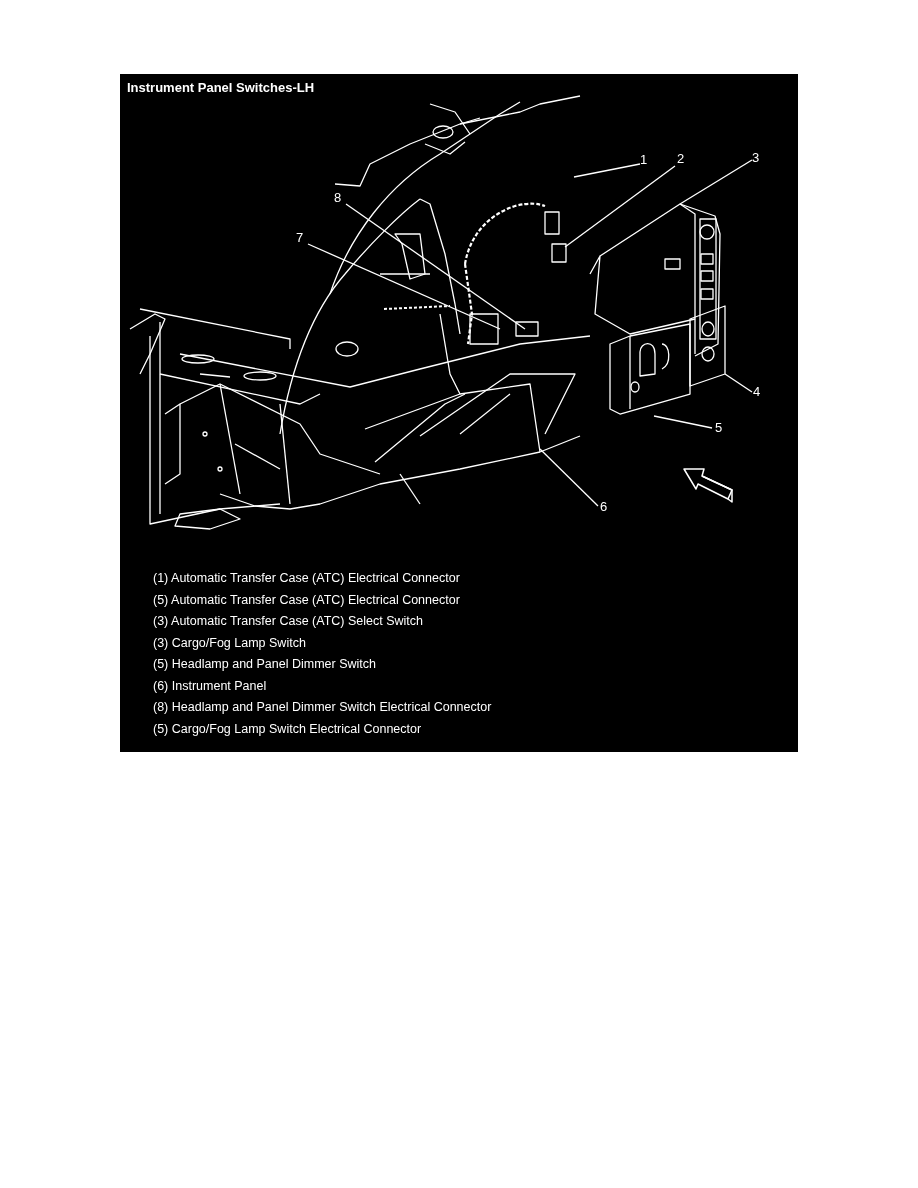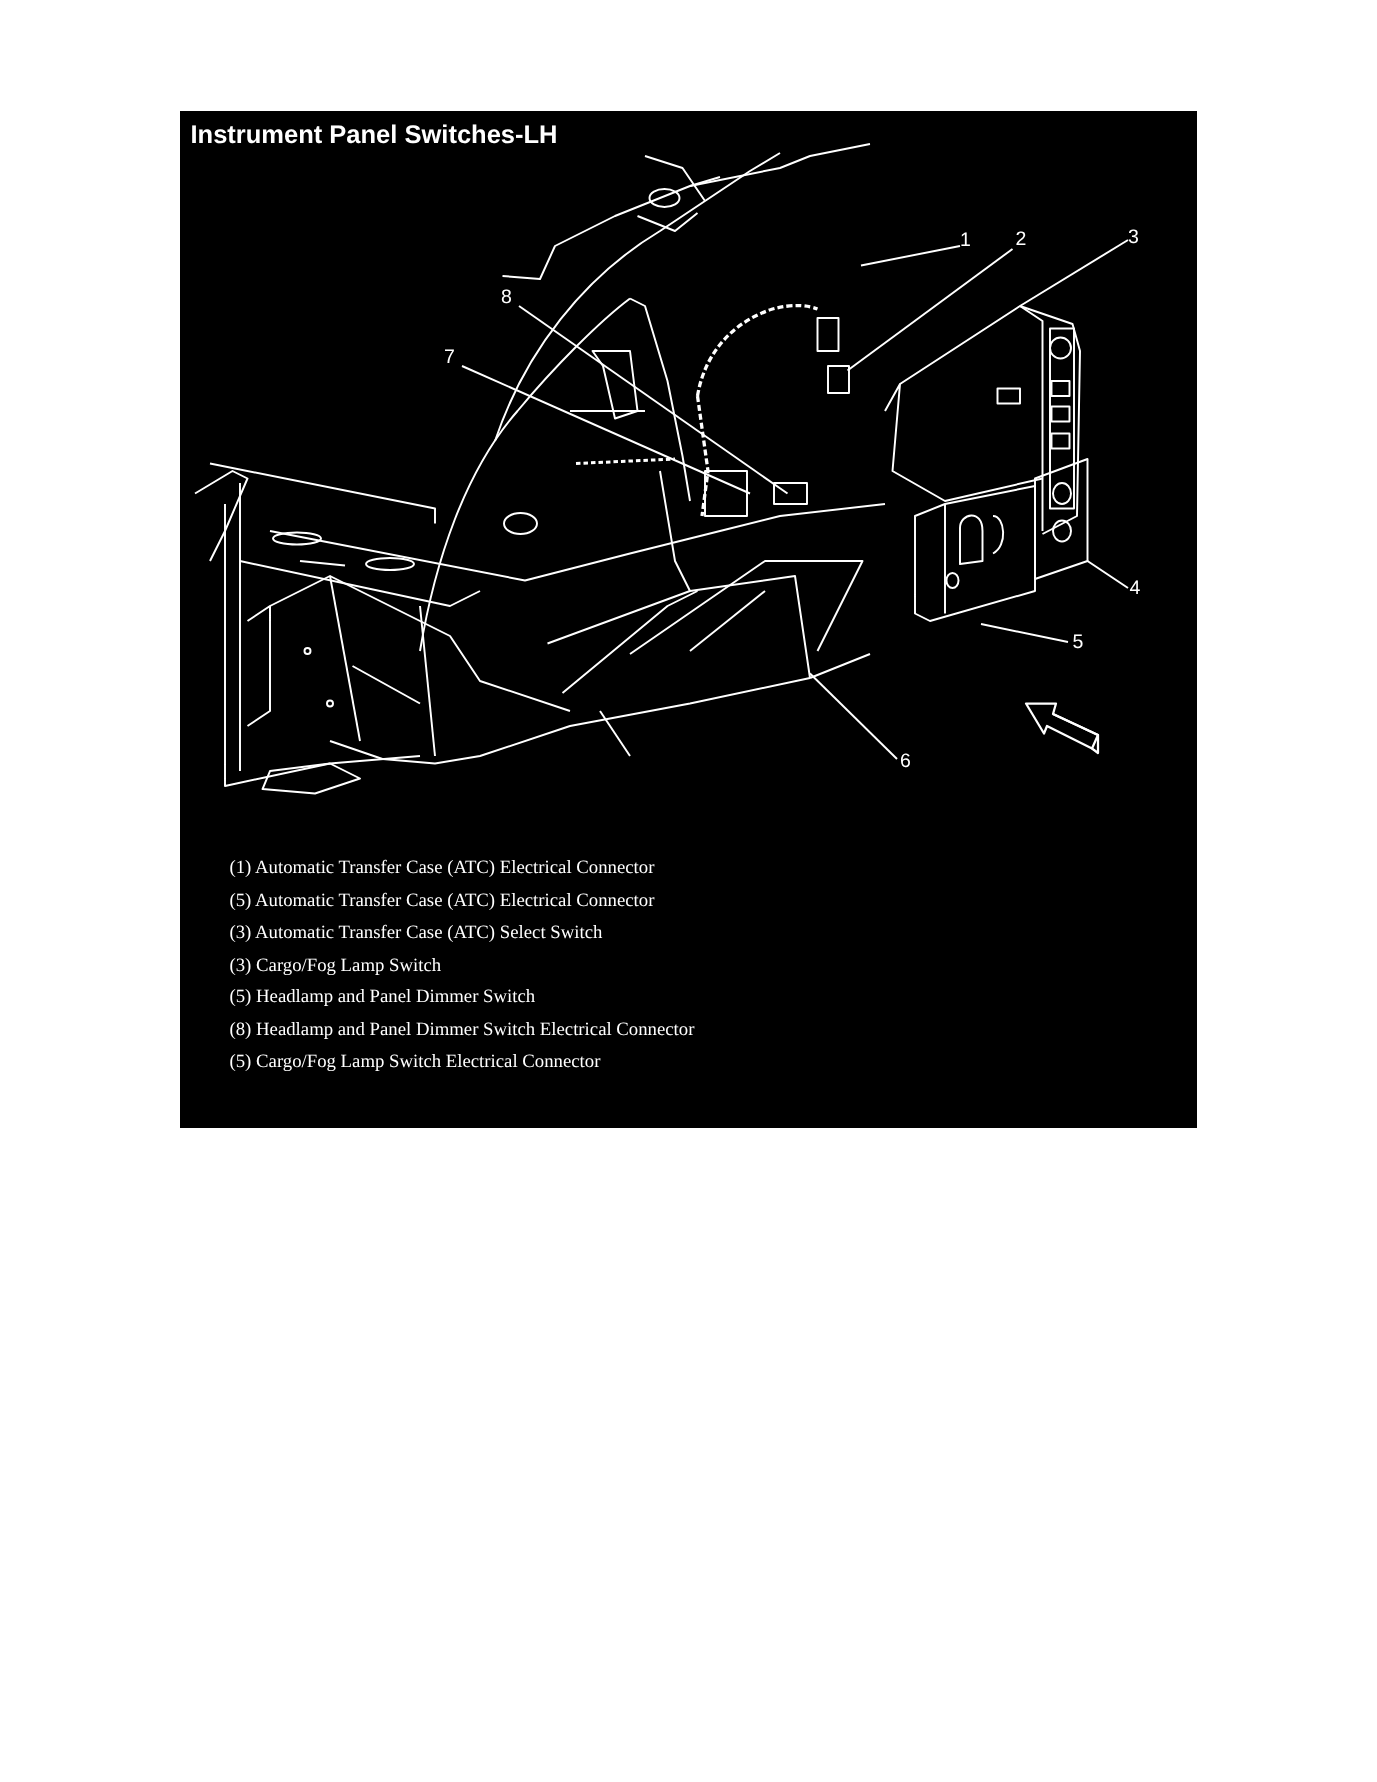--- a/index.html
+++ b/index.html
@@ -1,20 +1,20 @@
 <!DOCTYPE html>
 <html><head>
 <meta charset="utf-8">
 <style>
   html, body { margin:0; padding:0; background:#ffffff; }
   body { width:918px; height:1188px; position:relative; overflow:hidden; font-family:"Liberation Sans", sans-serif; }
   .figure { position:absolute; left:120px; top:74px; width:678px; height:678px; background:#000; }
-  .fig-title { position:absolute; left:7px; top:6px; color:#fff; font-weight:bold; font-size:17px; letter-spacing:0; }
+  .fig-title { position:absolute; left:7px; top:6px; color:#fff; font-weight:bold; font-size:13px; letter-spacing:0; }
   .drawing { position:absolute; left:0; top:0; width:678px; height:678px; }
-  .legend { position:absolute; left:33px; top:494px; color:#fff; font-size:12.5px;font-family:Liberation Serif, serif; }
+  .legend { position:absolute; left:33px; top:494px; color:#fff; font-size:12.5px; }
   .legend-item { height:21.5px; line-height:21.5px; white-space:nowrap; }
   .callout { fill:#fff; font-family:"Liberation Sans", sans-serif; font-size:13px; }
 </style>
 </head>
 <body>
 
 <div class="figure">
   <div class="fig-title">Instrument Panel Switches-LH</div>
 
   <svg class="drawing" viewBox="0 0 678 678" xmlns="http://www.w3.org/2000/svg" fill="none" stroke="#fff" stroke-width="1.3" stroke-linejoin="round">
@@ -114,16 +114,17 @@
     <text class="callout" x="176" y="168">7</text>
     <text class="callout" x="214" y="128">8</text>
   </svg>
 
   <div class="legend">
     <div class="legend-item">(1) Automatic Transfer Case (ATC) Electrical Connector</div>
     <div class="legend-item">(5) Automatic Transfer Case (ATC) Electrical Connector</div>
     <div class="legend-item">(3) Automatic Transfer Case (ATC) Select Switch</div>
     <div class="legend-item">(3) Cargo/Fog Lamp Switch</div>
     <div class="legend-item">(5) Headlamp and Panel Dimmer Switch</div>
+    <div class="legend-item">(6) Instrument Panel</div>
     <div class="legend-item">(8) Headlamp and Panel Dimmer Switch Electrical Connector</div>
     <div class="legend-item">(5) Cargo/Fog Lamp Switch Electrical Connector</div>
   </div>
 </div>
 
 </body></html>

